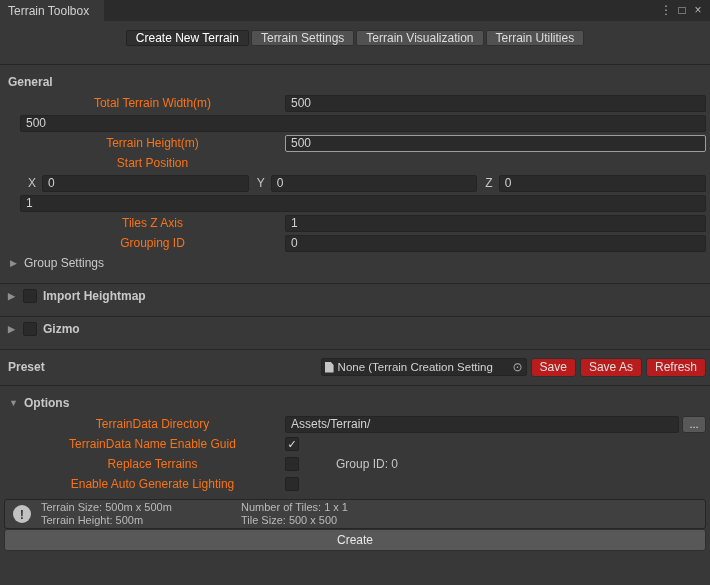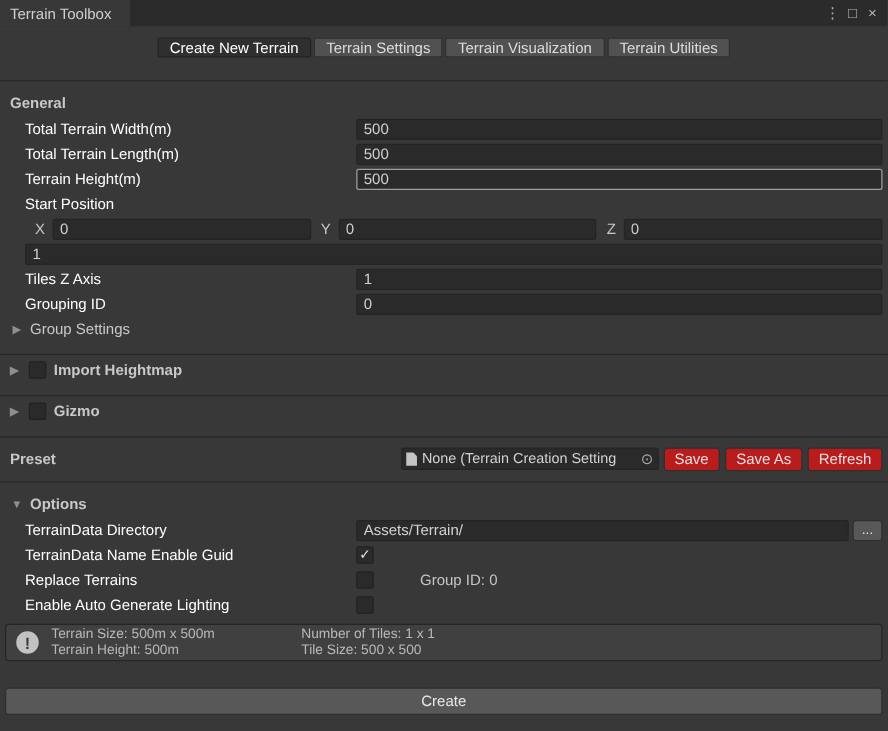--- a/index.html
+++ b/index.html
@@ -18,21 +18,21 @@
   .tb-icon { width:16px; text-align:center; cursor:pointer; font-size:12px; line-height:21px; }
   
   .toolbar { display:flex; justify-content:center; padding:9px 0 8px 0; }
   .tab-group { display:flex; gap:2px; }
   .tab { font-family:inherit; font-size:12px; color:#dcdcdc; background:#515151; border:1px solid #303030; border-radius:2px; height:16px; padding:0 9px; cursor:pointer; }
   .tab.active { background:#2f2f2f; color:#ffffff; border-color:#232323; }
   
   .sep { height:1px; background:#272727; }
   .section-header { display:flex; align-items:center; height:22px; padding-left:8px; font-weight:bold; color:#c8c8c8; }
   .row { display:flex; align-items:center; height:20px; padding:0 4px 0 20px; }
-  .row-label { width:265px; flex:none; color:#ffffff; white-space:nowrap; overflow:hidden; }
+  .row-label { width:265px; flex:none; color:#f97316; white-space:nowrap; overflow:hidden;text-align:center; }
   .field { flex:1; height:17px; background:#2a2a2a; border:1px solid #242424; border-radius:2px; color:#d2d2d2; font-family:inherit; font-size:12px; padding:0 5px; min-width:0; }
   .field.focused { border-color:#9e9e9e; }
   .xyz-row { display:flex; align-items:center; height:20px; padding:0 4px 0 28px; gap:8px; }
   .xyz-group { display:flex; align-items:center; flex:1; gap:6px; min-width:0; }
   .axis-label { color:#c6c6c6; flex:none; }
   .foldout-row { display:flex; align-items:center; height:20px; padding-left:8px; gap:5px; cursor:pointer; }
   .foldout-arrow { color:#8f8f8f; font-size:9px; width:11px; text-align:center; flex:none; }
   .toggle-section { display:flex; align-items:center; height:24px; padding-left:6px; gap:6px; font-weight:bold; color:#c8c8c8; }
   .checkbox { width:14px; height:14px; background:#2a2a2a; border:1px solid #212121; border-radius:2px; display:flex; align-items:center; justify-content:center; color:#e2e2e2; font-size:11px; line-height:1; cursor:pointer; flex:none; }
   
@@ -44,21 +44,21 @@
   .object-picker { flex:none; color:#aaaaaa; font-size:12px; margin-left:2px; cursor:pointer; }
   .btn { font-family:inherit; font-size:12px; color:#e0e0e0; background:#b91c1c; border:1px solid #2f2f2f; border-radius:3px; height:19px; padding:0 8px; margin-left:4px; cursor:pointer; }
   .browse-btn { font-family:inherit; font-size:11px; color:#e0e0e0; background:#585858; border:1px solid #2f2f2f; border-radius:3px; height:17px; width:24px; margin-left:3px; cursor:pointer; flex:none; }
   .inline-text { color:#c6c6c6; margin-left:37px; }
   
   .help-box { margin:5px 4px 0 4px; background:#404040; border:1px solid #252525; border-radius:3px; display:flex; align-items:center; padding:3px 8px; height:30px; gap:10px; }
   .info-icon { width:18px; height:18px; border-radius:50%; background:#c2c2c2; color:#3a3a3a; display:flex; align-items:center; justify-content:center; font-weight:bold; font-size:13px; flex:none; }
   .help-col { display:flex; flex-direction:column; justify-content:center; font-size:11px; color:#b9b9b9; line-height:13px; }
   .help-col.left { width:190px; }
   
-  .create-row { margin-top:21px; padding:0 4px; }
+  .create-row { padding:0 4px; }
   .create-btn { width:100%; height:22px; background:#585858; border:1px solid #2f2f2f; border-radius:3px; color:#e8e8e8; font-size:12px; font-family:inherit; cursor:pointer; }
   .mt10 { margin-top:10px; }
   .mt8 { margin-top:8px; }
   .mt6 { margin-top:6px; }
 </style>
 </head>
 <body>
 
 <div>
 
@@ -86,21 +86,20 @@
 
   <div class="section-header mt6">
     <span>General</span>
   </div>
 
   <div class="row">
     <span class="row-label">Total Terrain Width(m)</span>
     <input class="field" type="text" value="500" style="">
   </div>
   <div class="row">
-    <span class="row-label">Total Terrain Length(m)</span>
     <input class="field" type="text" value="500" style="">
   </div>
   <div class="row">
     <span class="row-label">Terrain Height(m)</span>
     <input class="field focused" type="text" value="500" style="">
   </div>
   <div class="row">
     <span class="row-label">Start Position</span>
   </div>
   <div class="xyz-row">

